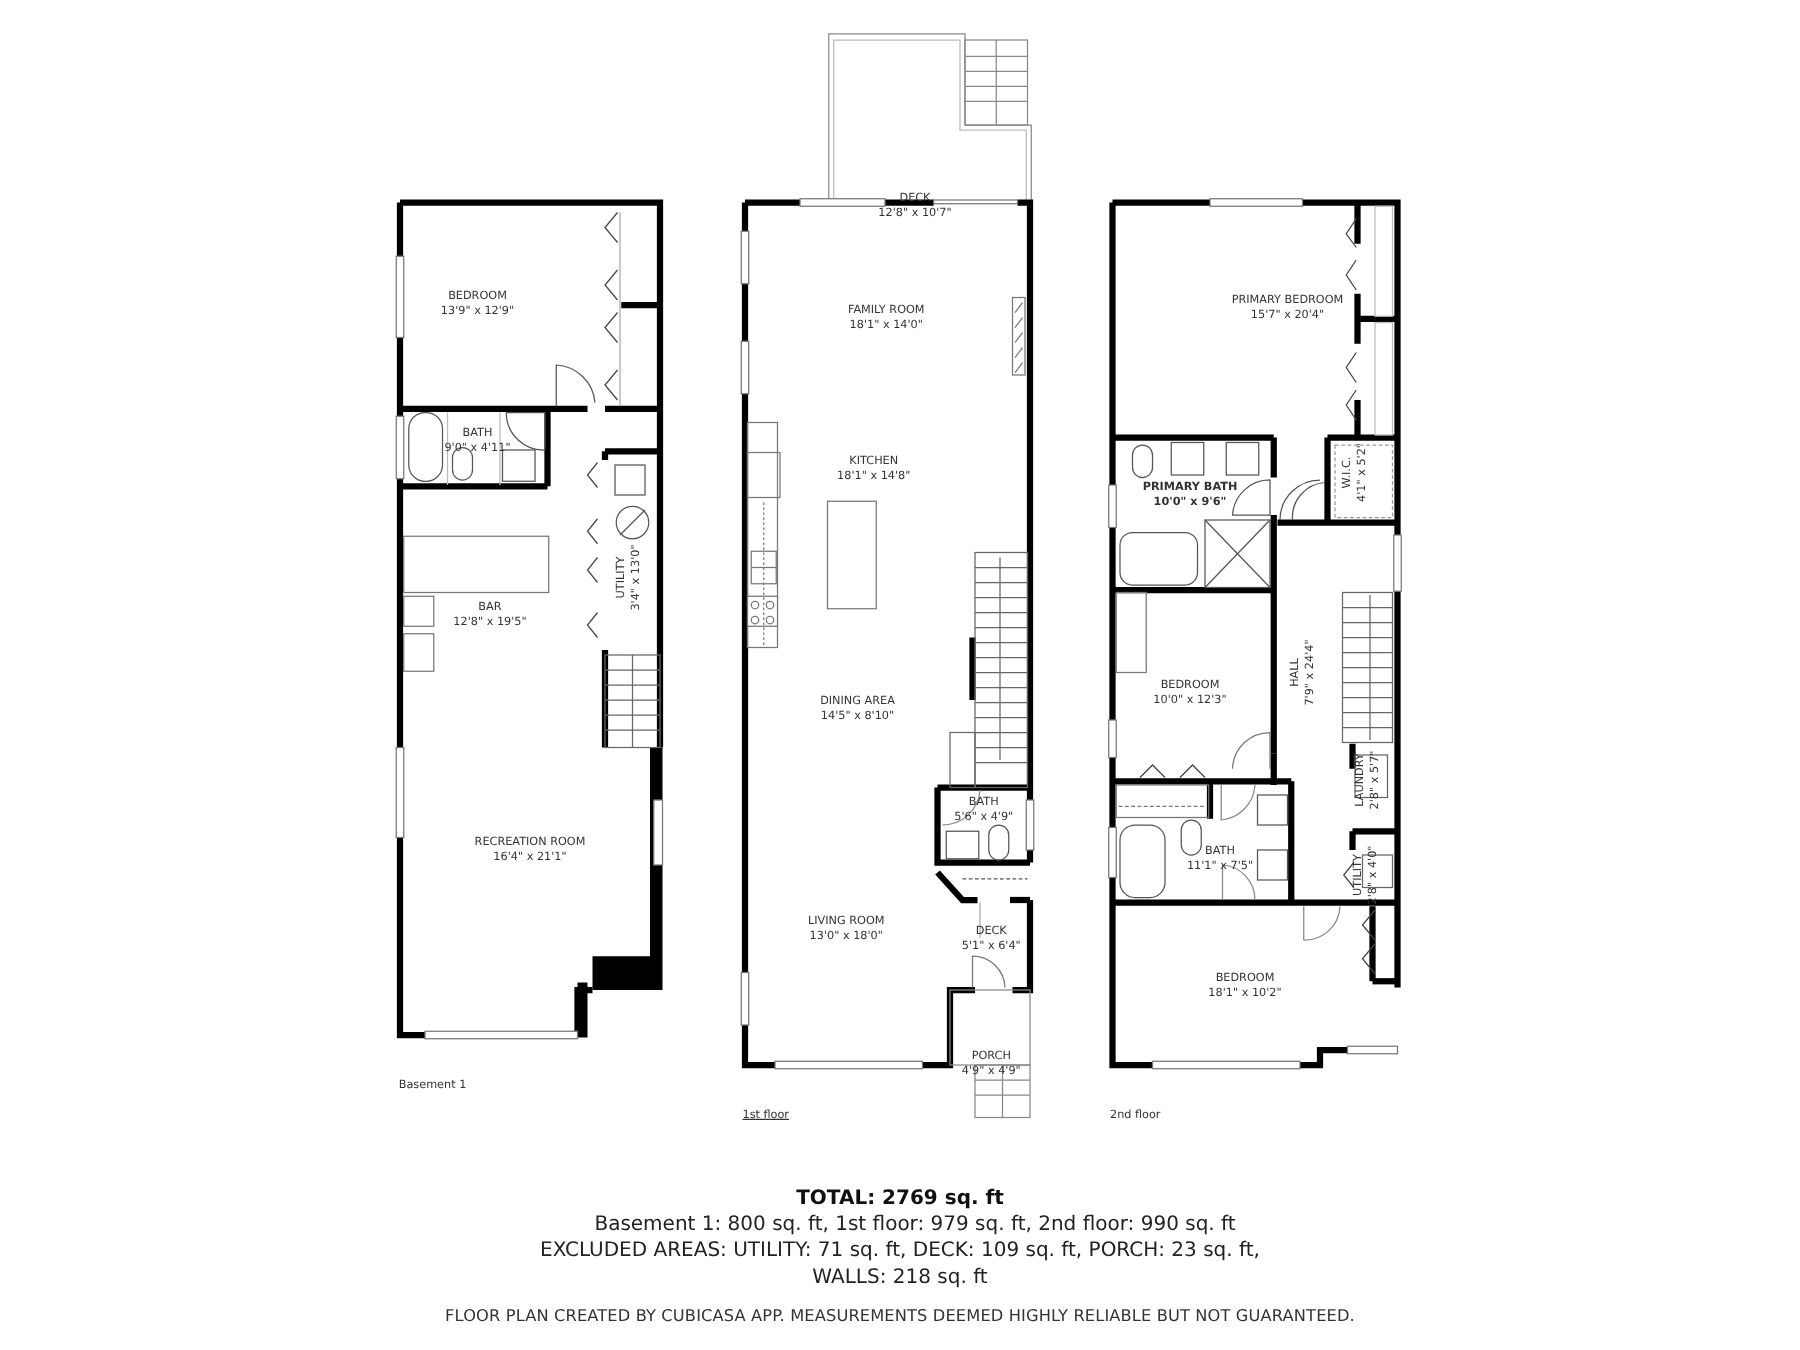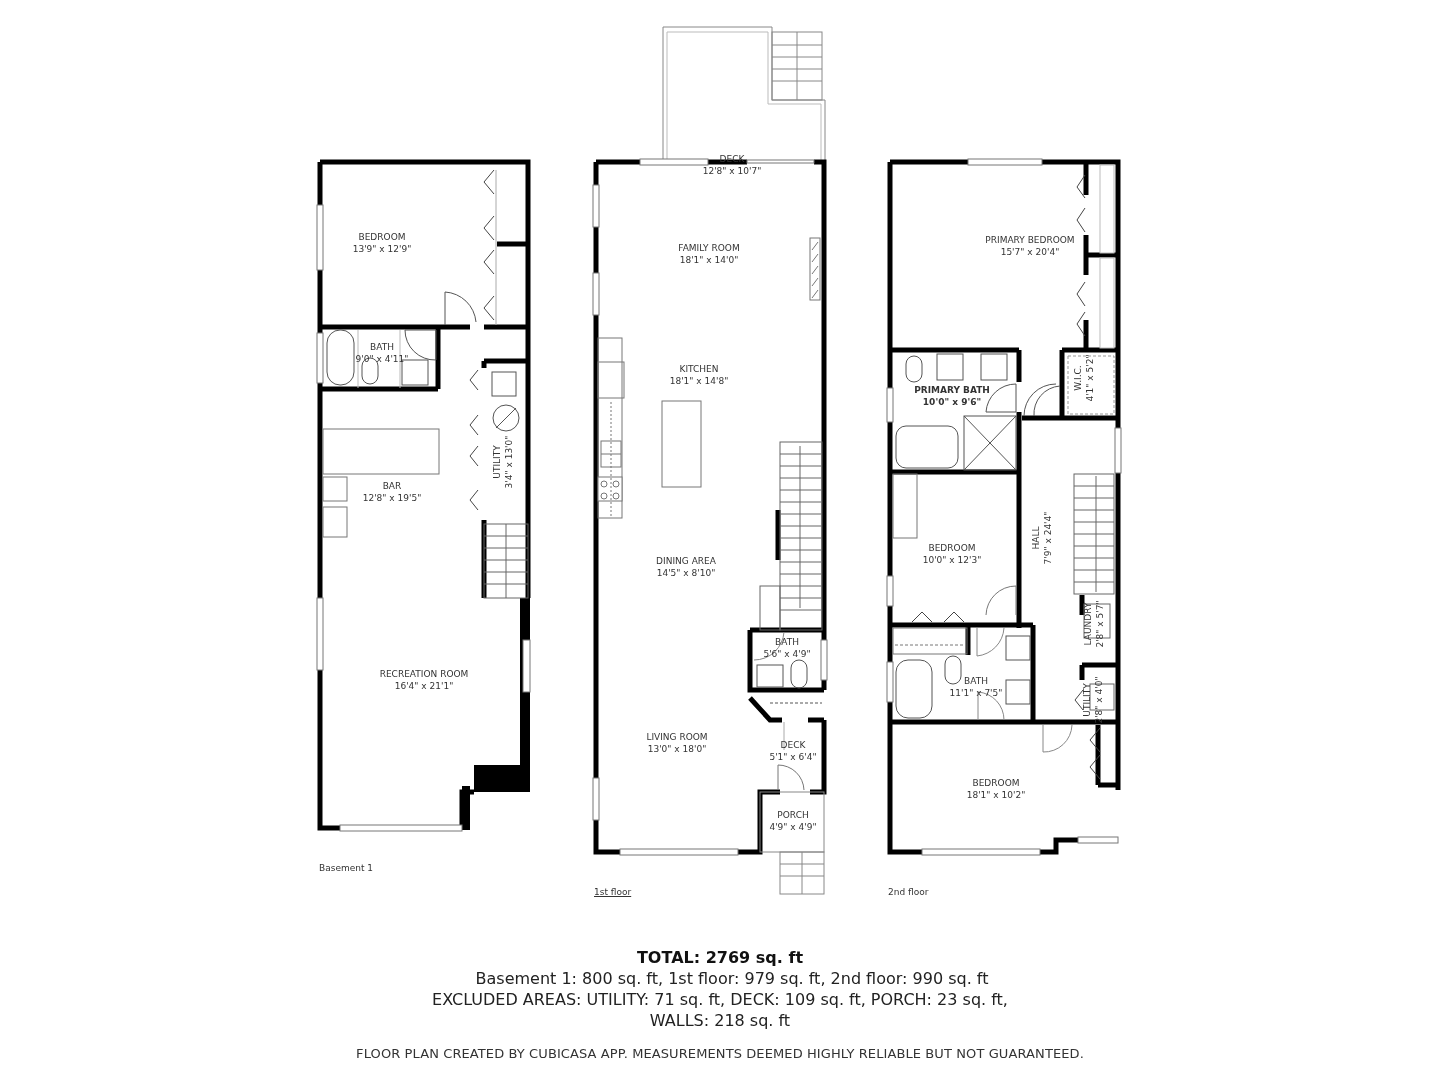--- a/index.html
+++ b/index.html
@@ -339,21 +339,21 @@
   <span class="dim">5'6" x 4'9"</span>
 </div>
 <div class="room-label" style="left:677px; top:743px;">
   <span>LIVING ROOM</span>
   <span class="dim">13'0" x 18'0"</span>
 </div>
 <div class="room-label" style="left:793px; top:751px;">
   <span>DECK</span>
   <span class="dim">5'1" x 6'4"</span>
 </div>
-<div class="room-label" style="left:793px; top:821px;">
+<div class="room-label" style="left:793px; top:851px;">
   <span>PORCH</span>
   <span class="dim">4'9" x 4'9"</span>
 </div>
 <div class="floor-label" style="left:594px; top:887px;text-decoration:underline;">1st floor</div>
 
 <div class="room-label" style="left:986px; top:246px;margin-left:44px;">
   <span>PRIMARY BEDROOM</span>
   <span class="dim">15'7" x 20'4"</span>
 </div>
 <div class="room-label" style="left:952px; top:396px;font-weight:bold;">

